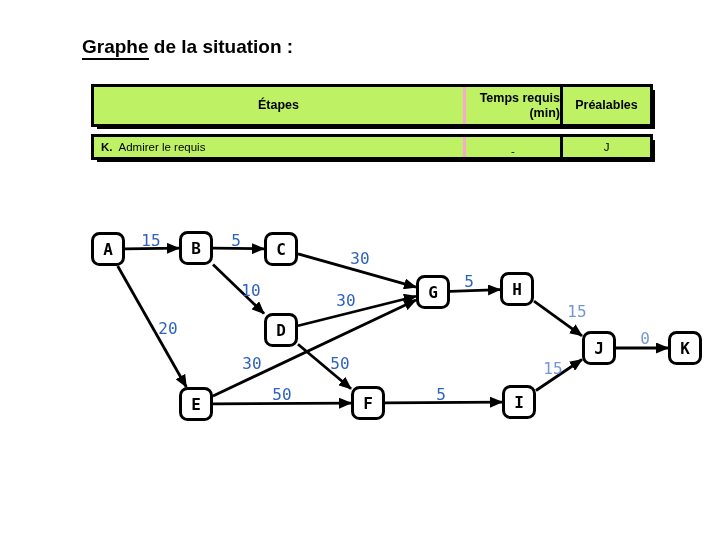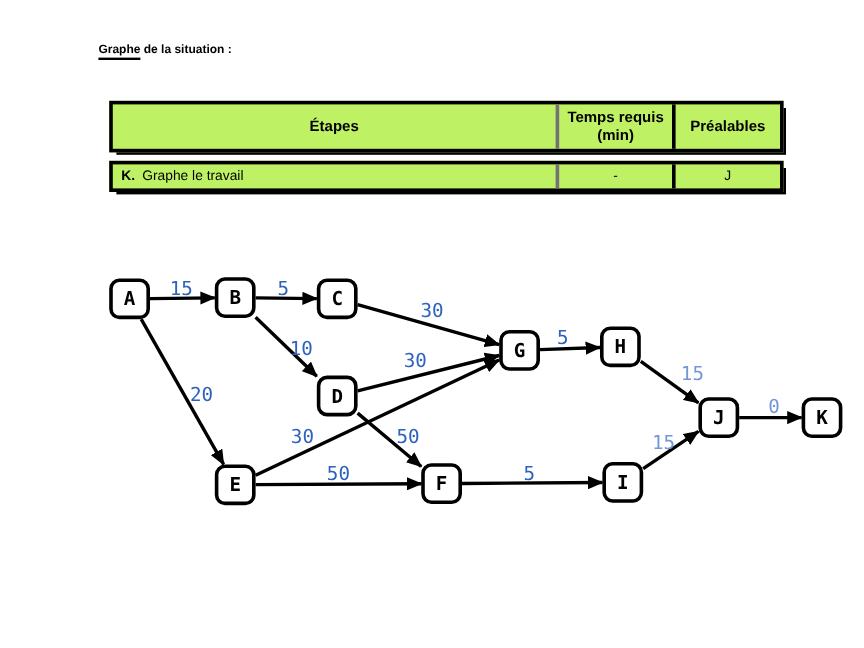--- a/index.html
+++ b/index.html
@@ -2,34 +2,34 @@
 <html><head>
 <meta charset="utf-8">
 <style>
   html,body{margin:0;padding:0;background:#ffffff;}
   .slide{
     position:relative;width:720px;height:540px;background:#ffffff;
     font-family:"Liberation Sans",sans-serif;overflow:hidden;
   }
   .title{
     position:absolute;left:82px;top:36px;
-    font-size:10px;font-weight:bold;color:#000;white-space:pre;
+    font-size:19px;font-weight:bold;color:#000;white-space:pre;
   }
   .title .u{border-bottom:2px solid #000;padding-bottom:1px;}
 
   .tbl{
     position:absolute;left:91px;width:562px;display:flex;
     border:3px solid #000;background:#bef264;box-sizing:border-box;
     box-shadow:4px 4px 0 -2px #000;
   }
   .tbl.header{top:84px;height:43px;}
   .tbl.krow{top:134px;height:26px;}
   .cell{display:flex;align-items:center;justify-content:center;box-sizing:border-box;color:#000;}
   .c1{width:369px;}
-  .c2{width:100px;border-left:3px solid #737373;border-right:3px solid #000;}
+  .c2{width:100px;border-left:3px solid #f9a8d4;border-right:3px solid #000;align-items:flex-end;}
   .c3{flex:1;border-radius:16px;}
   .header .cell{font-weight:bold;font-size:12.5px;text-align:center;flex-direction:column;line-height:1.2;}
   .krow .cell{font-size:11.5px;}
   .krow .c1{justify-content:flex-start;padding-left:7px;}
   .krow .c1 b{margin-right:6px;}
 
   svg.graph{position:absolute;left:0;top:0;}
   .edge-line{stroke:#000;stroke-width:2.8;}
   .edge-label{font-family:"DejaVu Sans Mono",monospace;font-size:16px;}
   .node-box{fill:#fff;stroke:#000;stroke-width:3;}
@@ -47,21 +47,21 @@
     <div class="cell c2">
       <span>Temps requis</span>
       <span>(min)</span>
     </div>
     <div class="cell c3">Préalables</div>
   </div>
 
   <div class="tbl krow">
     <div class="cell c1">
       <b>K.</b>
-      <span>Graphe le travail</span>
+      <span>Admirer le requis</span>
     </div>
     <div class="cell c2">-</div>
     <div class="cell c3">J</div>
   </div>
 
   <svg class="graph" id="graph-svg" width="720" height="540" viewBox="0 0 720 540">
       <defs>
         <marker id="arrow" markerUnits="userSpaceOnUse" markerWidth="13" markerHeight="11" refX="12" refY="5.5" orient="auto">
           <path d="M0,0 L13,5.5 L0,11 Z" fill="#000000"></path>
         </marker>

